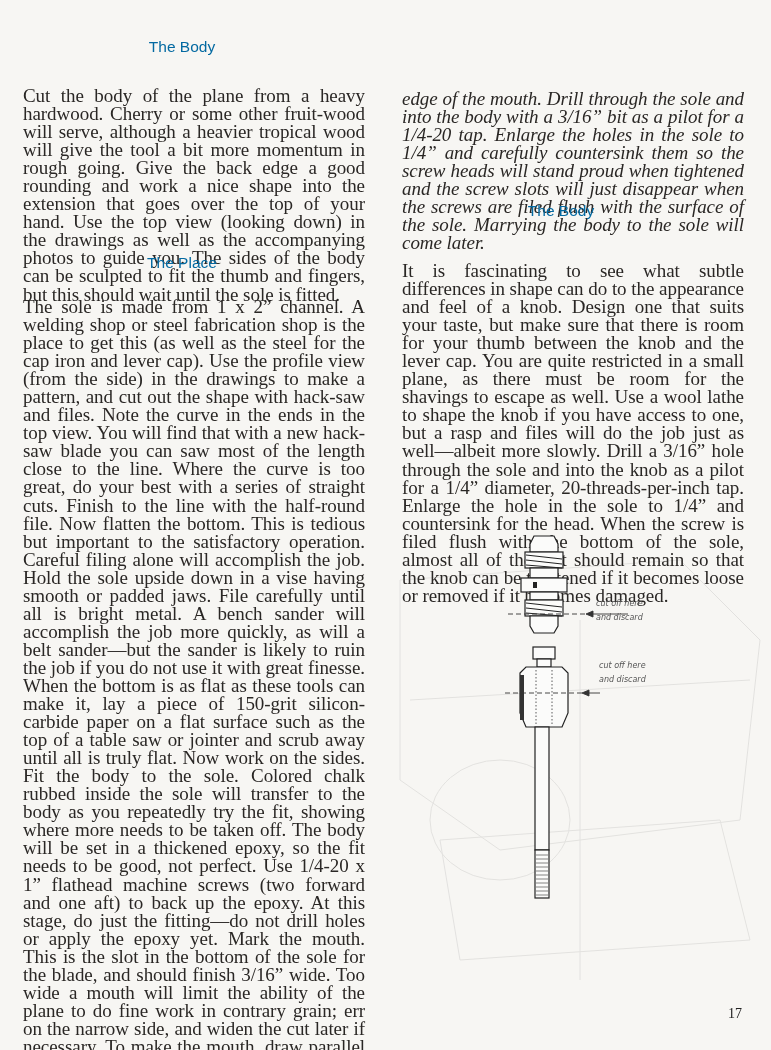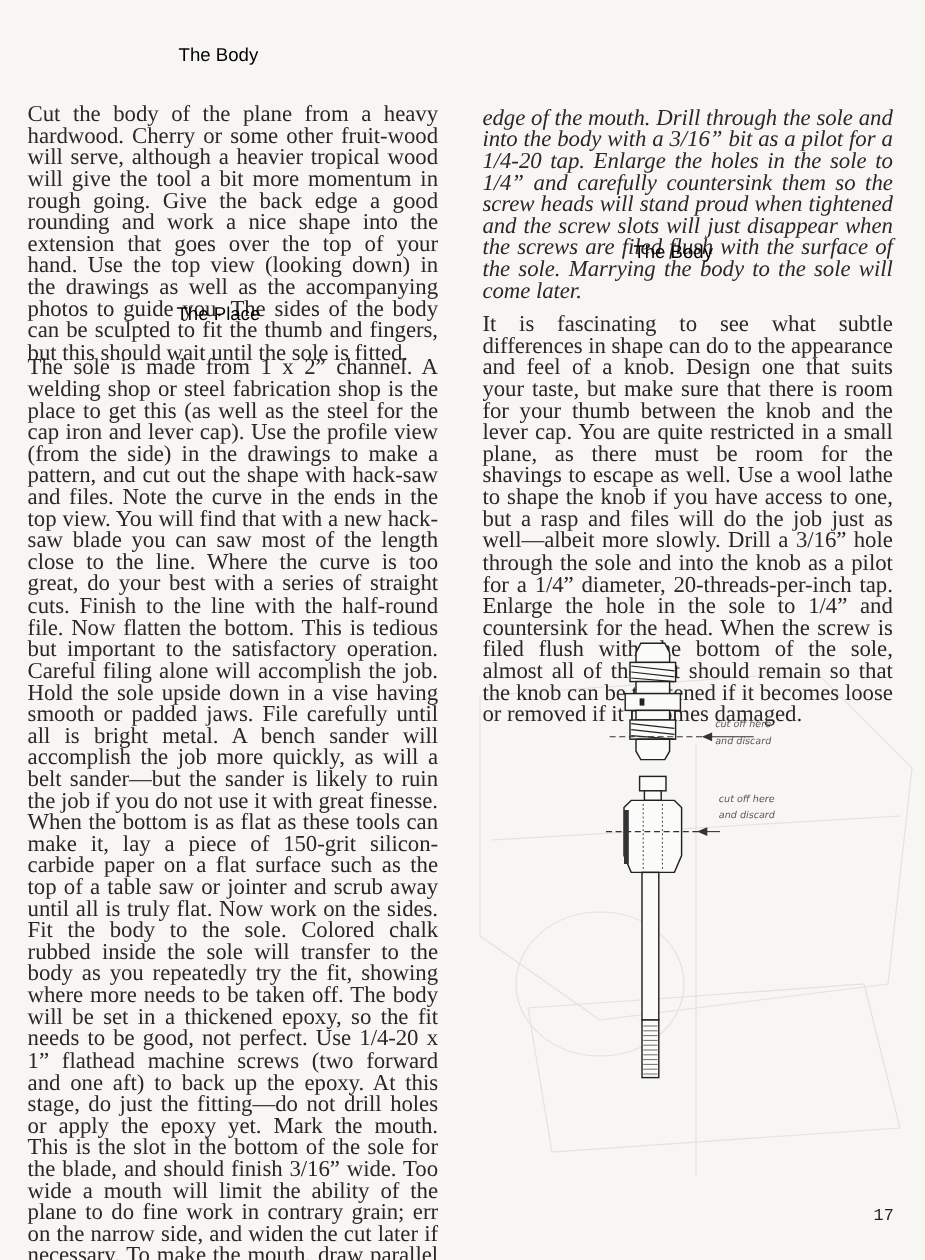--- a/index.html
+++ b/index.html
@@ -7,41 +7,41 @@
     width:771px; height:1050px; position:relative; overflow:hidden;
     background:#f7f6f3; color:#2a2725;
     font-family:"Liberation Serif", "DejaVu Serif", serif;
   }
   .col { position:absolute; top:0; }
   .col-left { left:11px; width:342px; }
   .col-right { left:390px; width:342px; }
   h2 {
     font-family:"Liberation Sans", "DejaVu Sans", sans-serif;
     font-weight:normal; font-size:15.5px; text-align:center;
-    margin:0; color:#000000;
+    margin:0; color:#0369a1;
   }
   p {
     margin:12px; font-size:19px; line-height:18.05px;
     text-align:justify; letter-spacing:-0.05px;
   }
   #h-body { position:absolute; top:38px; left:0; width:100%; }
   #p-body { position:absolute; top:75px; left:0; width:100%; }
   #h-sole { position:absolute; top:254px; left:0; width:100%; }
   #p-sole { position:absolute; top:286px; left:0; width:100%; }
   #p-cont { position:absolute; top:78px; left:0; width:100%;font-style:italic; }
   #h-knob { position:absolute; top:202px; left:0; width:100%; }
   #p-knob { position:absolute; top:250px; left:0; width:100%; }
   .illus { position:absolute; left:490px; top:530px; width:200px; height:380px; }
   .cut-label {
     position:absolute; font-family:"DejaVu Sans", sans-serif;
     font-style:italic; font-size:8px; color:#555; line-height:11px;
   }
   .page-num {
     position:absolute; left:728px; top:1006px;
-    font-family:Liberation Mono, monospace;
+    font-family:Liberation Serif, serif;
     font-size:14px; color:#222;
   }
   .faint-sketch { position:absolute; left:380px; top:520px; width:391px; height:480px; opacity:0.12; }
 </style>
 </head>
 <body>
 
 <svg class="faint-sketch" viewBox="0 0 391 480">
   <g fill="none" stroke="#555" stroke-width="1">
     <path d="M20 60 L300 40 L380 120 L360 300 L120 330 L20 260 Z"></path>

